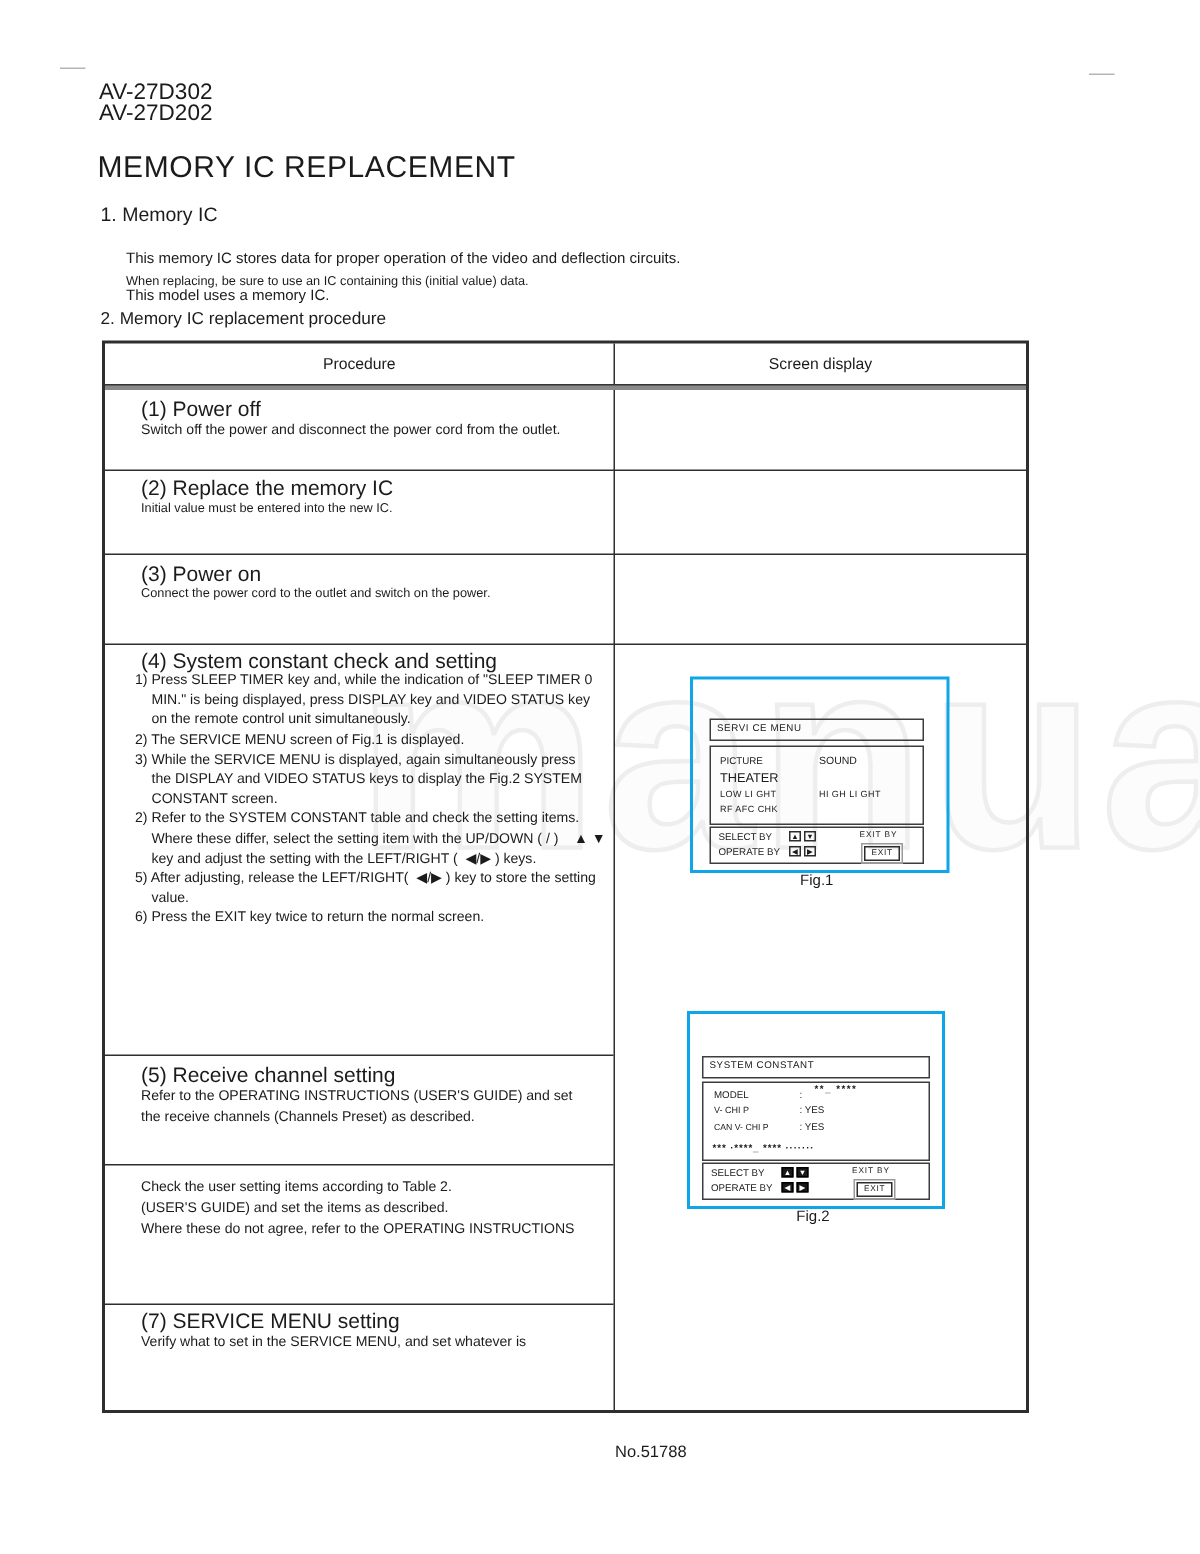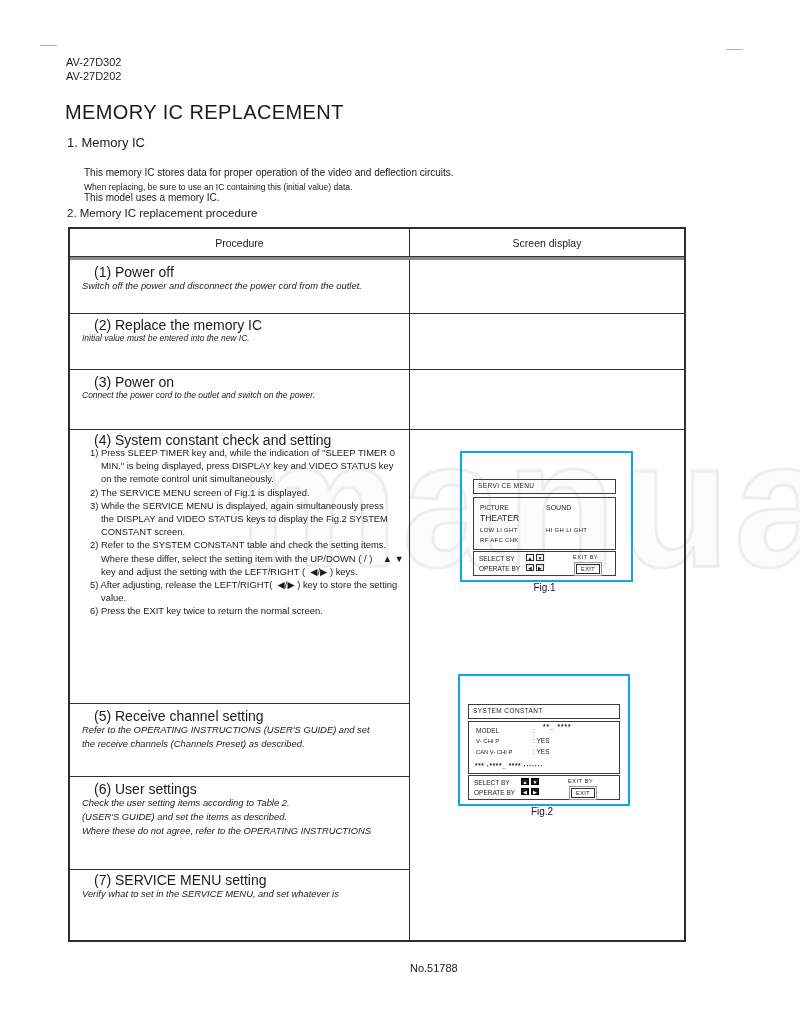--- a/index.html
+++ b/index.html
@@ -8,21 +8,21 @@
   .abs{position:absolute;}
   
   .cropmark{position:absolute;height:1px;width:17px;background:#b5b5b5;}
   #crop-left{left:40px;top:45px;}
   #crop-right{left:726px;top:49px;}
   
   .watermark{position:absolute;left:238px;top:400px;font-size:180px;font-weight:bold;
              color:rgba(0,0,0,0.012);-webkit-text-stroke:3px #eeeeee;letter-spacing:4px;
              white-space:nowrap;z-index:0;}
   
-  .models{left:66px;top:55px;font-size:11px;line-height:14px;z-index:1;}
+  .models{left:66px;top:55px;font-size:15px;line-height:14px;z-index:1;}
   .doc-title{left:65px;top:101px;font-size:20px;letter-spacing:0.4px;z-index:1;}
   .s1-heading{left:67px;top:135px;font-size:13px;z-index:1;}
   .s1-l1{left:84px;top:154px;font-size:10px;z-index:1;margin-top:38px;}
   .s1-l2{left:84px;top:167px;font-size:10px;z-index:1;}
   .s1-l3{left:84px;top:182px;font-size:8.5px;z-index:1;}
   .s2-heading{left:67px;top:207px;font-size:11.5px;z-index:1;}
   
   .proc-table{left:68px;top:227px;width:614px;height:711px;border:2px solid #2e2e2e;z-index:1;}
   .vline{position:absolute;left:339px;top:0;bottom:0;width:1px;background:#2e2e2e;}
   .header-sep{position:absolute;left:0;right:0;top:27px;height:3px;background:#8a8a8a;border-top:1px solid #333;}
@@ -30,21 +30,21 @@
   .hline-left{position:absolute;left:0;width:339px;height:1px;background:#2e2e2e;}
   #hl1{top:84px;} #hl2{top:140px;} #hl3{top:200px;}
   #hl4{top:474px;} #hl5{top:547px;} #hl6{top:640px;}
   .col-head{position:absolute;top:8px;font-size:10.5px;text-align:center;}
   #col-head-proc{left:0;width:339px;}
   #col-head-screen{left:340px;width:274px;}
   .prow{position:absolute;left:0;width:339px;}
   #row1{top:37px;} #row2{top:90px;} #row3{top:147px;} #row4{top:205px;}
   #row5{top:481px;} #row6{top:554px;} #row7{top:645px;}
   .row-title{font-size:14px;margin-left:24px;line-height:12px;}
-  .row-sub{font-size:9.4px;margin-left:12px;line-height:13px;margin-top:1px;font-style:italic;}
+  .row-sub{font-size:9.4px;margin-left:24px;line-height:13px;margin-top:1px;}
   .row-sub.small{font-size:8.5px;}
   .step{font-size:9.4px;line-height:13.2px;white-space:pre-wrap;}
   .step.i1{margin-left:20px;}
   .step.i2{margin-left:31px;}
   
   .screenbox{position:absolute;border:2px solid #0ea5e9;background:transparent;}
   #fig1-box{left:390px;top:222px;width:169px;height:127px;}
   #fig2-box{left:388px;top:445px;width:168px;height:128px;}
   .fig-caption{position:absolute;text-align:center;font-size:10px;}
   #fig1-caption{left:390px;top:353px;width:169px;}
@@ -154,21 +154,20 @@
     <div class="step i1">6) Press the EXIT key twice to return the normal screen.</div>
   </div>
 
   <div class="prow" id="row5">
     <div class="row-title">(5) Receive channel setting</div>
     <div class="row-sub">Refer to the OPERATING INSTRUCTIONS (USER'S GUIDE) and set</div>
     <div class="row-sub">the receive channels (Channels Preset) as described.</div>
   </div>
 
   <div class="prow" id="row6">
-    <div class="row-title">(6) User settings</div>
     <div class="row-sub">Check the user setting items according to Table 2.</div>
     <div class="row-sub">(USER'S GUIDE) and set the items as described.</div>
     <div class="row-sub">Where these do not agree, refer to the OPERATING INSTRUCTIONS</div>
   </div>
 
   <div class="prow" id="row7">
     <div class="row-title">(7) SERVICE MENU setting</div>
     <div class="row-sub">Verify what to set in the SERVICE MENU, and set whatever is</div>
   </div>
 

